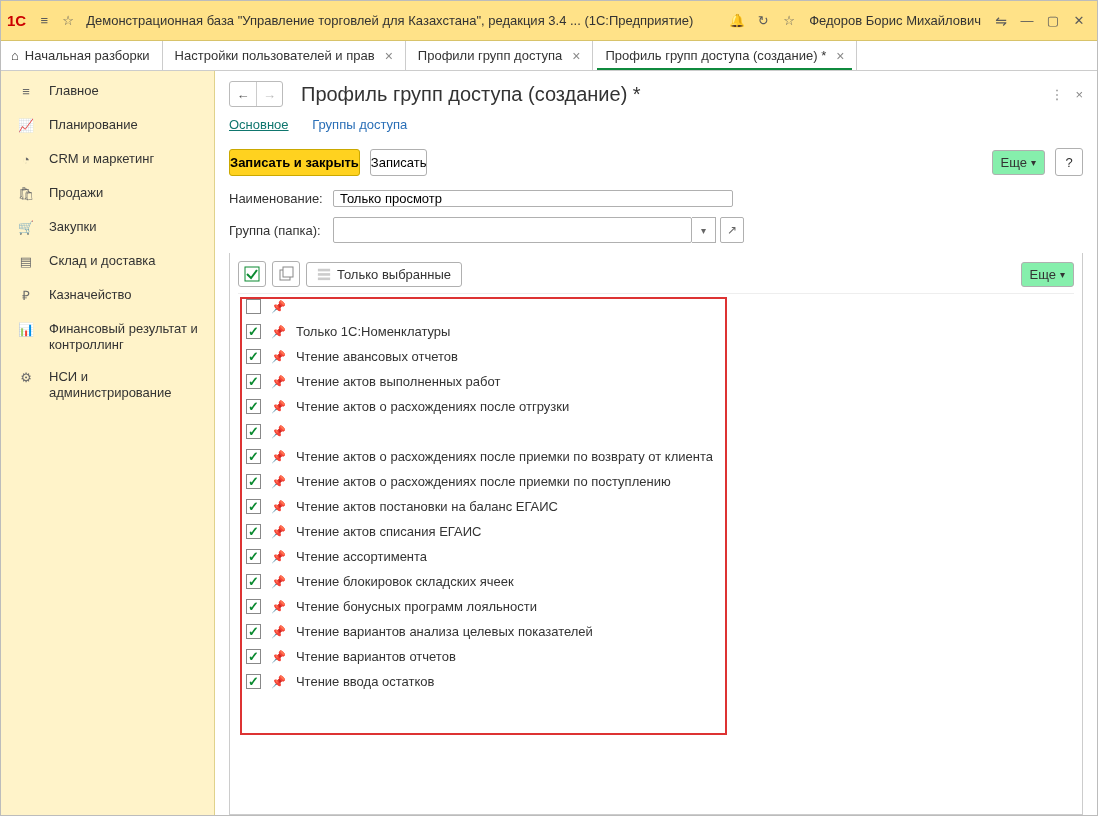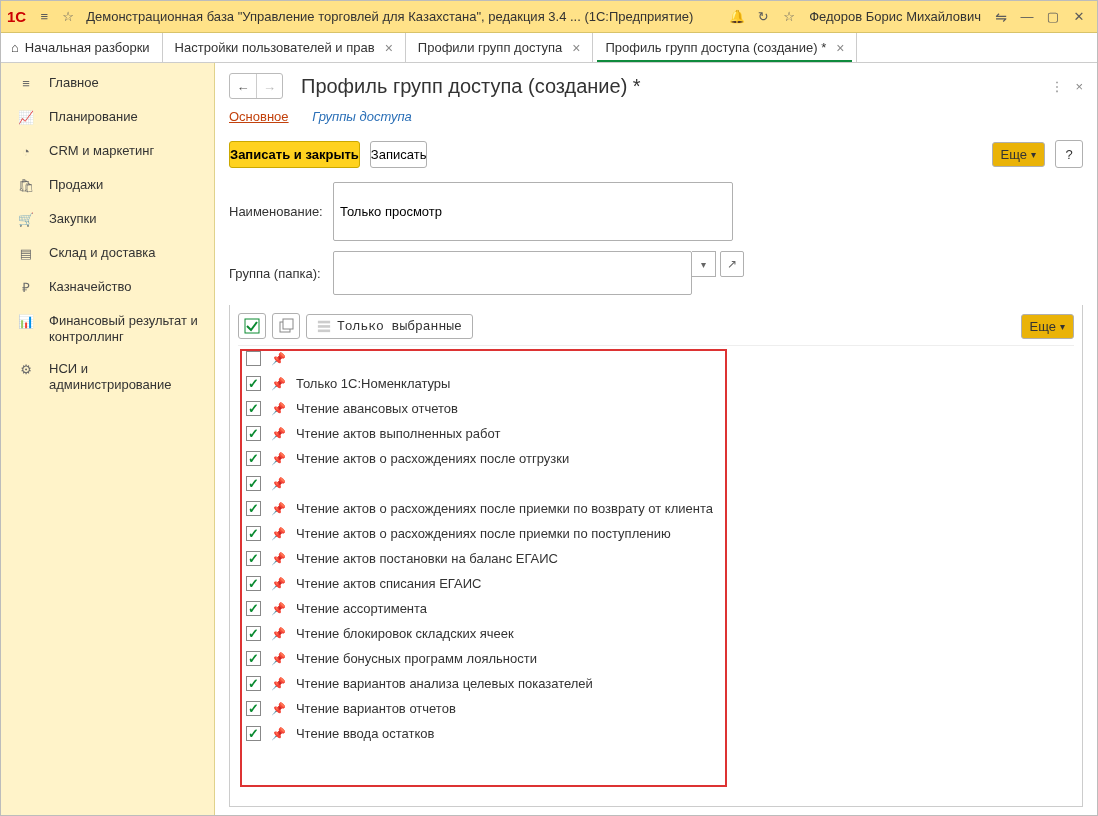--- a/index.html
+++ b/index.html
@@ -10,21 +10,21 @@
     color: #333;
     background: #fff;
     width: 1098px;
     height: 816px;
     overflow: hidden;
     border: 1px solid #bcbcbc;
   }
   
   .titlebar {
     background: #ffe288;
-    height: 32px;
+    height: 40px;
     display: flex;
     align-items: center;
     padding: 0 6px;
     border-bottom: 1px solid #d8c36a;
   }
   .titlebar .logo { color: #cc0000; font-weight: bold; font-size: 15px; margin-right: 6px; }
   .titlebar .icon-btn { width: 24px; height: 24px; display: inline-flex; align-items: center; justify-content: center; cursor: pointer; color: #5b5b5b; }
   .titlebar .title-text { flex: 1; margin-left: 6px; white-space: nowrap; overflow: hidden; text-overflow: ellipsis; }
   .titlebar .right-icons { display: flex; align-items: center; gap: 2px; }
   .titlebar .user { margin: 0 6px; text-align: center; }
@@ -93,44 +93,44 @@
     margin-bottom: 10px;
   }
   .nav-btns { display: flex; border: 1px solid #bbb; border-radius: 3px; margin-right: 18px; }
   .nav-btns .nbtn { width: 26px; height: 24px; display:flex; align-items:center; justify-content:center; cursor: pointer; color: #555;}
   .nav-btns .nbtn + .nbtn { border-left: 1px solid #ccc; color: #bbb; }
   .page-title { font-size: 20px; font-weight: normal; }
   .header-right { margin-left: auto; display:flex; gap:12px; color:#888;}
   .header-right .hbtn { cursor:pointer; }
   .subnav { margin-bottom: 16px; }
   .subnav span { margin-right: 20px; cursor: pointer; }
-  .subnav .active { text-decoration: underline; color:#c2410c;}
-  .subnav .link { color: #2a6fb7; font-style: italic; }
+  .subnav .active { text-decoration: underline; color:#0f766e;}
+  .subnav .link { color: #2a6fb7; }
   .action-row { display: flex; align-items: center; gap: 10px; margin-bottom: 14px; }
   .btn { border: 1px solid #b0b0b0; border-radius: 3px; background: #fff; padding: 5px 0; cursor: pointer; font-size: 13px; }
   .btn.primary { background: #ffd21f; border-color: #caa800; font-weight: bold; }
   .spacer { flex: 1; }
-  .more-btn { border: 1px solid #b0b0b0; border-radius: 3px; padding: 4px 8px; display: inline-flex; align-items: center; gap: 4px; cursor: pointer; background:#eab308;}
+  .more-btn { border: 1px solid #b0b0b0; border-radius: 3px; padding: 4px 8px; display: inline-flex; align-items: center; gap: 4px; cursor: pointer; background:#86efac;}
   .help-btn { border: 1px solid #b0b0b0; border-radius: 3px; width: 28px; height: 28px; display:inline-flex; align-items:center; justify-content:center; cursor:pointer; background:#fff;}
   .form-row { display: flex; align-items: center; gap: 8px; margin-bottom: 10px; }
   .form-row label { width: 96px; }
-  .form-row input[type=text] { border: 1px solid #b0b0b0; border-radius: 2px; padding: 21px 6px; font-size: 13px; }
+  .form-row input[type=text] { border: 1px solid #b0b0b0; border-radius: 2px; padding: 0 6px; font-size: 13px; }
   .input-name { width: 400px; }
   .group-wrap { display:flex; }
   .input-group { width: 359px; border: 1px solid #b0b0b0; border-radius: 2px 0 0 2px; padding: 4px 6px; height:26px;}
   .input-group-dd { width: 24px; height: 26px; border:1px solid #b0b0b0; border-left:none; display:flex; align-items:center; justify-content:center; cursor:pointer; font-size:10px; color:#666;}
   .input-group-ext { width: 24px; height: 26px; margin-left:4px; border:1px solid #b0b0b0; border-radius:2px; display:flex; align-items:center; justify-content:center; cursor:pointer; font-size:12px; color:#666;}
   .sub-tabs { display: flex; border-bottom: 1px solid #ccc; margin-bottom: 0; }
   .sub-tab { padding: 6px 14px; border: 1px solid #ccc; border-bottom: none; background: #f3f3f3; cursor: pointer; margin-right: -1px; border-radius: 3px 3px 0 0; position:relative; top:1px;}
   .sub-tab.active { background: #fff; border-bottom: 1px solid #fff; }
   .roles-panel { border: 1px solid #ccc; border-top: none; padding: 8px; flex: 1; display: flex; flex-direction: column; position:relative;}
   .roles-toolbar { display: flex; align-items: center; gap: 6px; margin-bottom: 6px; }
   .tool-btn { width: 28px; height: 26px; border: 1px solid #b0b0b0; border-radius: 3px; background: #fff; display: inline-flex; align-items:center; justify-content:center; cursor:pointer; }
   .tool-btn svg { width:16px; height:16px; }
-  .only-sel-btn { border: 1px solid #b0b0b0; border-radius: 3px; background: #fff; display: inline-flex; align-items:center; gap:6px; padding: 4px 10px; cursor:pointer;font-family:Liberation Mono, monospace; }
+  .only-sel-btn { border: 1px solid #b0b0b0; border-radius: 3px; background: #fff; display: inline-flex; align-items:center; gap:6px; padding: 4px 10px; cursor:pointer; }
   .roles-list {
     flex: 1;
     overflow-y: scroll;
     border-top: 1px solid #eee;
   }
   .role-row { display: flex; align-items: center; padding: 5px 8px; gap: 10px; }
   .role-row .cb { width: 15px; height: 15px; border: 1px solid #888; background:#fff; display:inline-flex; align-items:center; justify-content:center; flex-shrink:0;}
   .role-row .cb.checked { color:#0a8a30; font-weight:bold; font-size:13px; }
   .role-row .key { color: #d38b00; font-size:12px;}
   .highlight-box {

